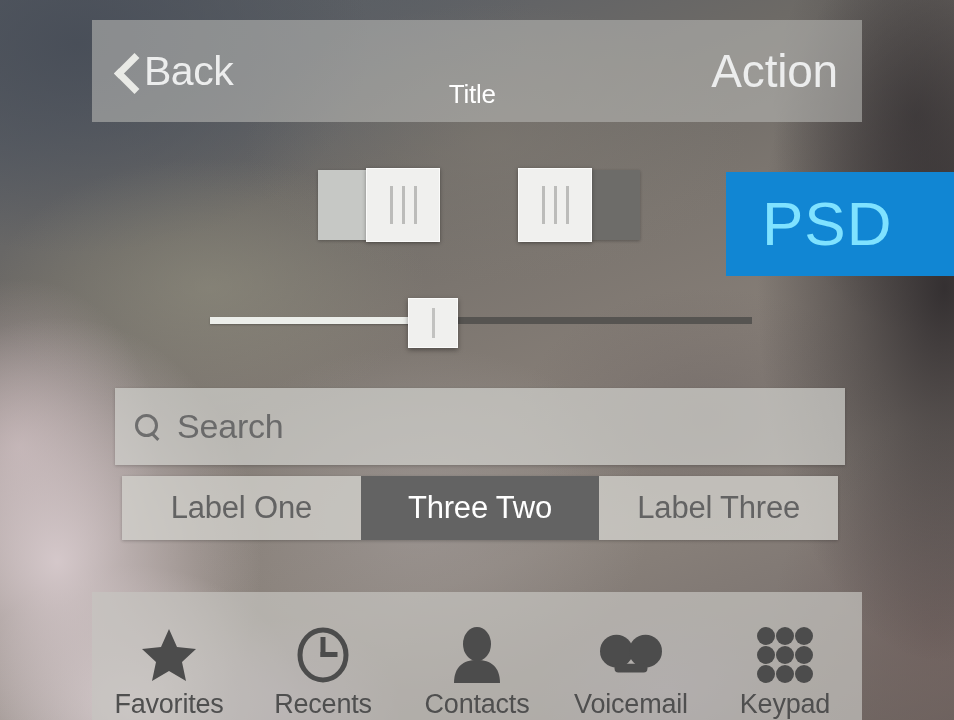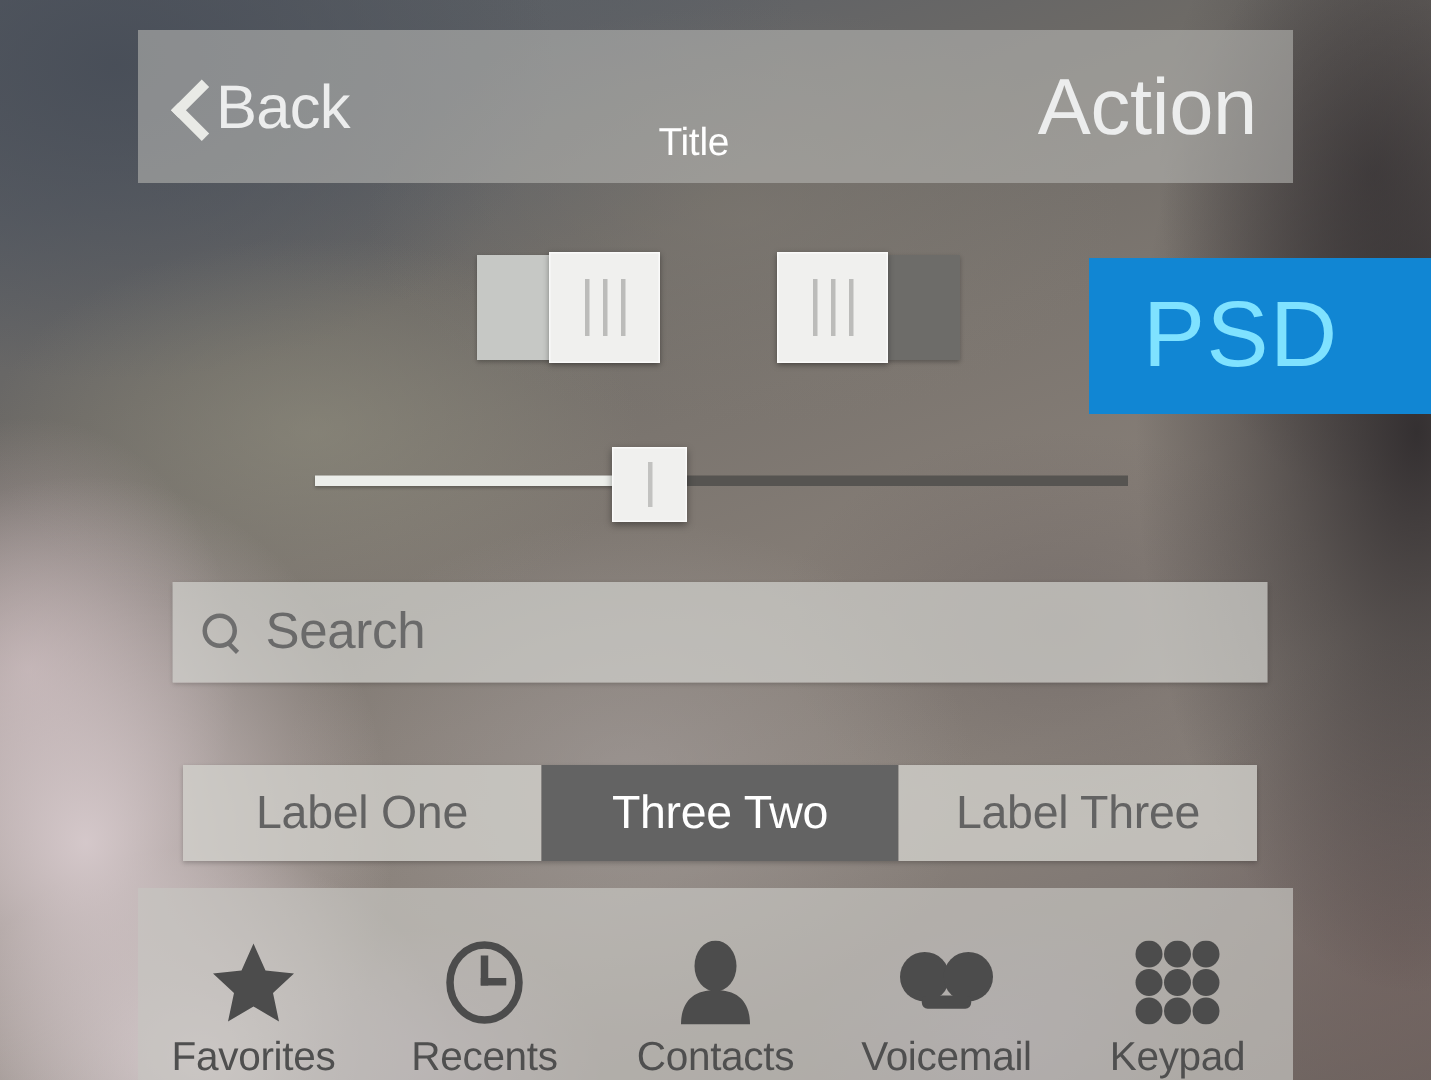--- a/index.html
+++ b/index.html
@@ -112,21 +112,21 @@
   .nav-title {
     flex: 1 1 auto;
     text-align: center;
     font-size: 26px;
     color: #ffffff;
     letter-spacing: -0.2px;
     margin-top: 47px;
   }
   .nav-action {
     flex: 0 0 auto;
-    font-size: 53px;
+    font-size: 46px;
     color: #eceded;
     letter-spacing: -0.2px;
   }
 
   
   .switch {
     position: absolute;
     height: 70px;
     width: 120px;
     box-sizing: border-box;
@@ -217,21 +217,21 @@
     letter-spacing: 1px;
     line-height: 1;
   }
 
   
   .search-bar {
     position: absolute;
     left: 115px;
     top: 388px;
     width: 730px;
-    height: 67px;
+    height: 77px;
     background: rgba(208,208,204,0.72);
     display: flex;
     align-items: center;
     padding-left: 20px;
     box-sizing: border-box;
     box-shadow: 0 1px 3px rgba(0,0,0,0.2);
   }
   .search-icon {
     width: 26px;
     height: 26px;
@@ -262,21 +262,21 @@
   .search-placeholder {
     font-size: 34px;
     color: #6a6a6a;
     letter-spacing: -0.2px;
   }
 
   
   .segmented {
     position: absolute;
     left: 122px;
-    top: 510px;
+    top: 476px;
     width: 716px;
     height: 64px;
     display: flex;
     box-shadow: 0 1px 3px rgba(0,0,0,0.22);
   }
   .segment {
     flex: 1 1 0;
     display: flex;
     align-items: center;
     justify-content: center;

